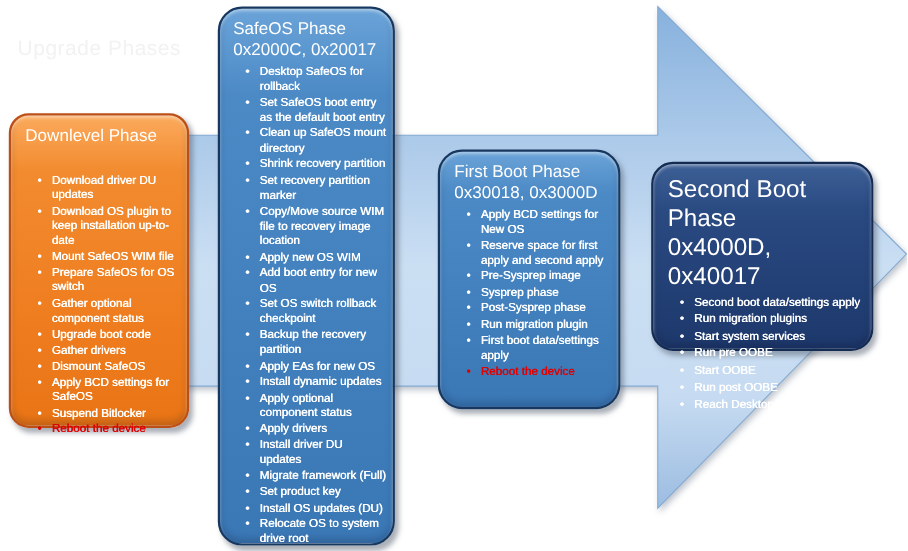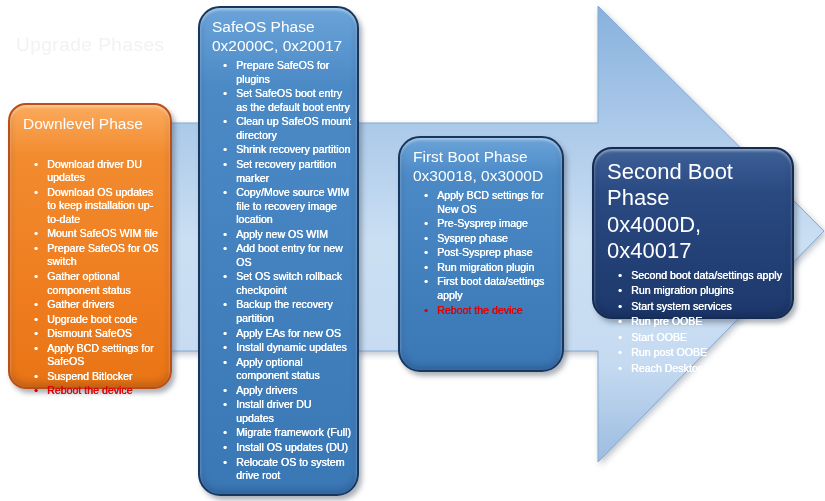--- a/index.html
+++ b/index.html
@@ -62,63 +62,65 @@
         <stop offset="100%" stop-color="#9cbce1"></stop>
       </linearGradient>
     </defs>
     <polygon points="30,123 598,123 598,6 824,231 598,462 598,351 30,351" fill="url(#arrowGrad)" stroke="#84abd3" stroke-width="1"></polygon>
   </svg>
 
   <div class="box orange" style="left:8px;top:103px;width:164px;height:286px;">
     <h2>Downlevel Phase</h2>
     <ul>
         <li>Download driver DU updates</li>
-        <li>Download OS updates to keep installation up-to-date</li>
+        <li>Download OS plugin to keep installation up-to-date</li>
         <li>Mount SafeOS WIM file</li>
         <li>Prepare SafeOS for OS switch</li>
         <li>Gather optional component status</li>
+        <li>Upgrade boot code</li>
         <li>Gather drivers</li>
-        <li>Upgrade boot code</li>
         <li>Dismount SafeOS</li>
         <li>Apply BCD settings for SafeOS</li>
         <li>Suspend Bitlocker</li>
         <li class="red">Reboot the device</li>
       </ul>
   </div>
 
   <div class="box blue" style="left:198px;top:6px;width:161px;height:490px;padding-left:12px;">
     <h2>SafeOS Phase</h2>
     <h3>0x2000C, 0x20017</h3>
     <ul>
-        <li>Prepare SafeOS for plugins</li>
+        <li>Desktop SafeOS for rollback</li>
         <li>Set SafeOS boot entry as the default boot entry</li>
         <li>Clean up SafeOS mount directory</li>
         <li>Shrink recovery partition</li>
         <li>Set recovery partition marker</li>
         <li>Copy/Move source WIM file to recovery image location</li>
         <li>Apply new OS WIM</li>
         <li>Add boot entry for new OS</li>
         <li>Set OS switch rollback checkpoint</li>
         <li>Backup the recovery partition</li>
         <li>Apply EAs for new OS</li>
         <li>Install dynamic updates</li>
         <li>Apply optional component status</li>
         <li>Apply drivers</li>
         <li>Install driver DU updates</li>
         <li>Migrate framework (Full)</li>
+        <li>Set product key</li>
         <li>Install OS updates (DU)</li>
         <li>Relocate OS to system drive root</li>
       </ul>
   </div>
 
   <div class="box blue" style="left:398px;top:136px;width:166px;height:236px;">
     <h2>First Boot Phase</h2>
     <h3>0x30018, 0x3000D</h3>
     <ul>
         <li>Apply BCD settings for New OS</li>
+        <li>Reserve space for first apply and second apply</li>
         <li>Pre-Sysprep image</li>
         <li>Sysprep phase</li>
         <li>Post-Sysprep phase</li>
         <li>Run migration plugin</li>
         <li>First boot data/settings apply</li>
         <li class="red">Reboot the device</li>
       </ul>
   </div>
 
   <div class="box navy" style="left:592px;top:147px;width:202px;height:172px;">

